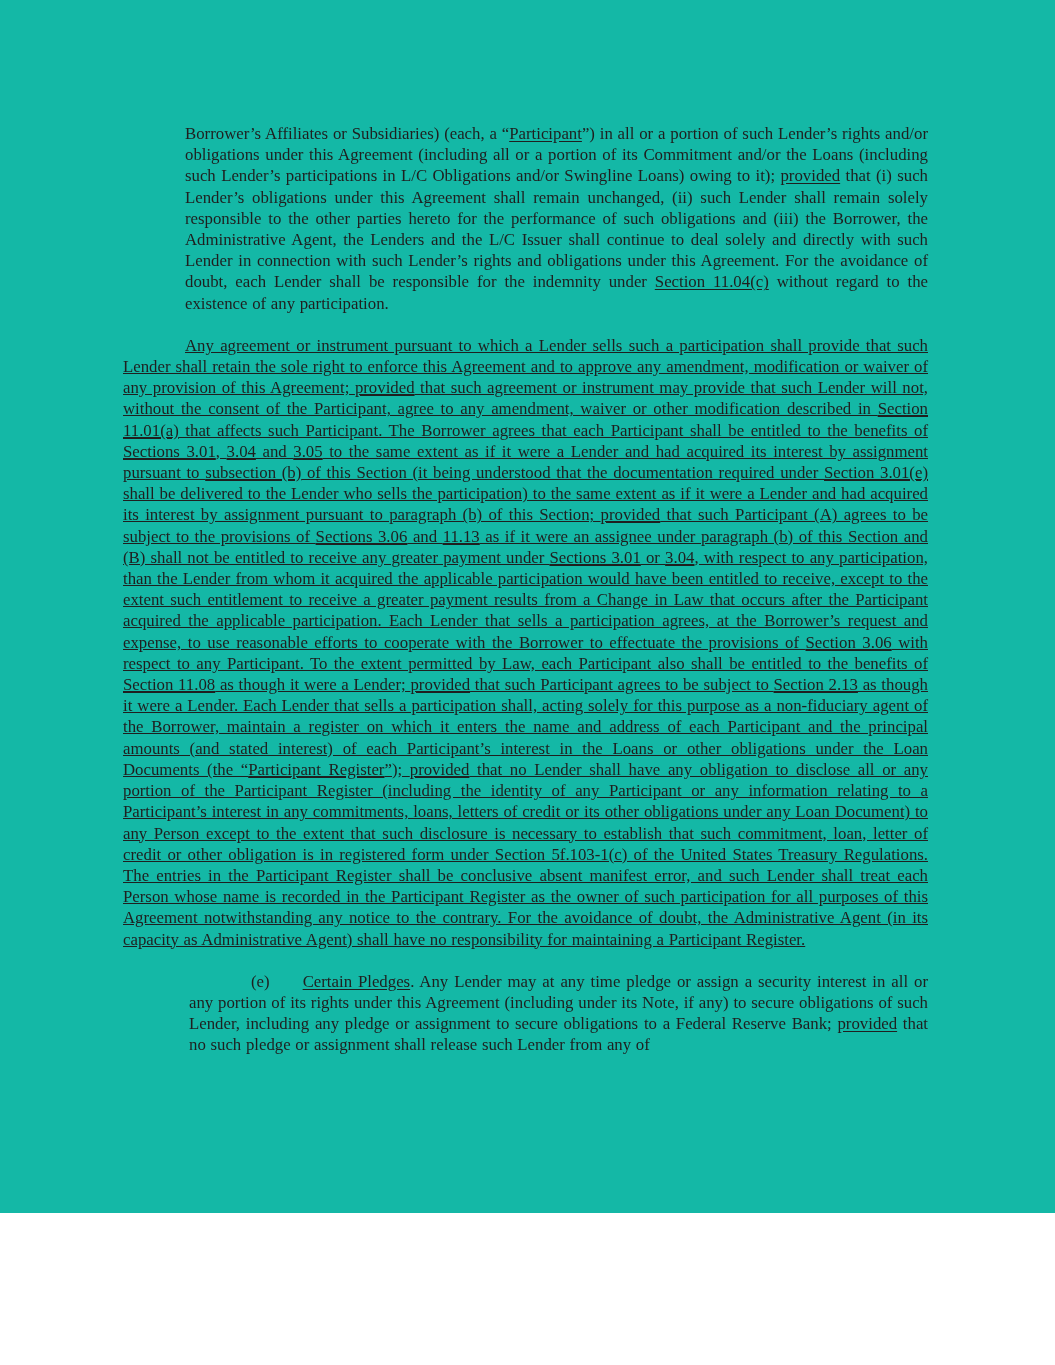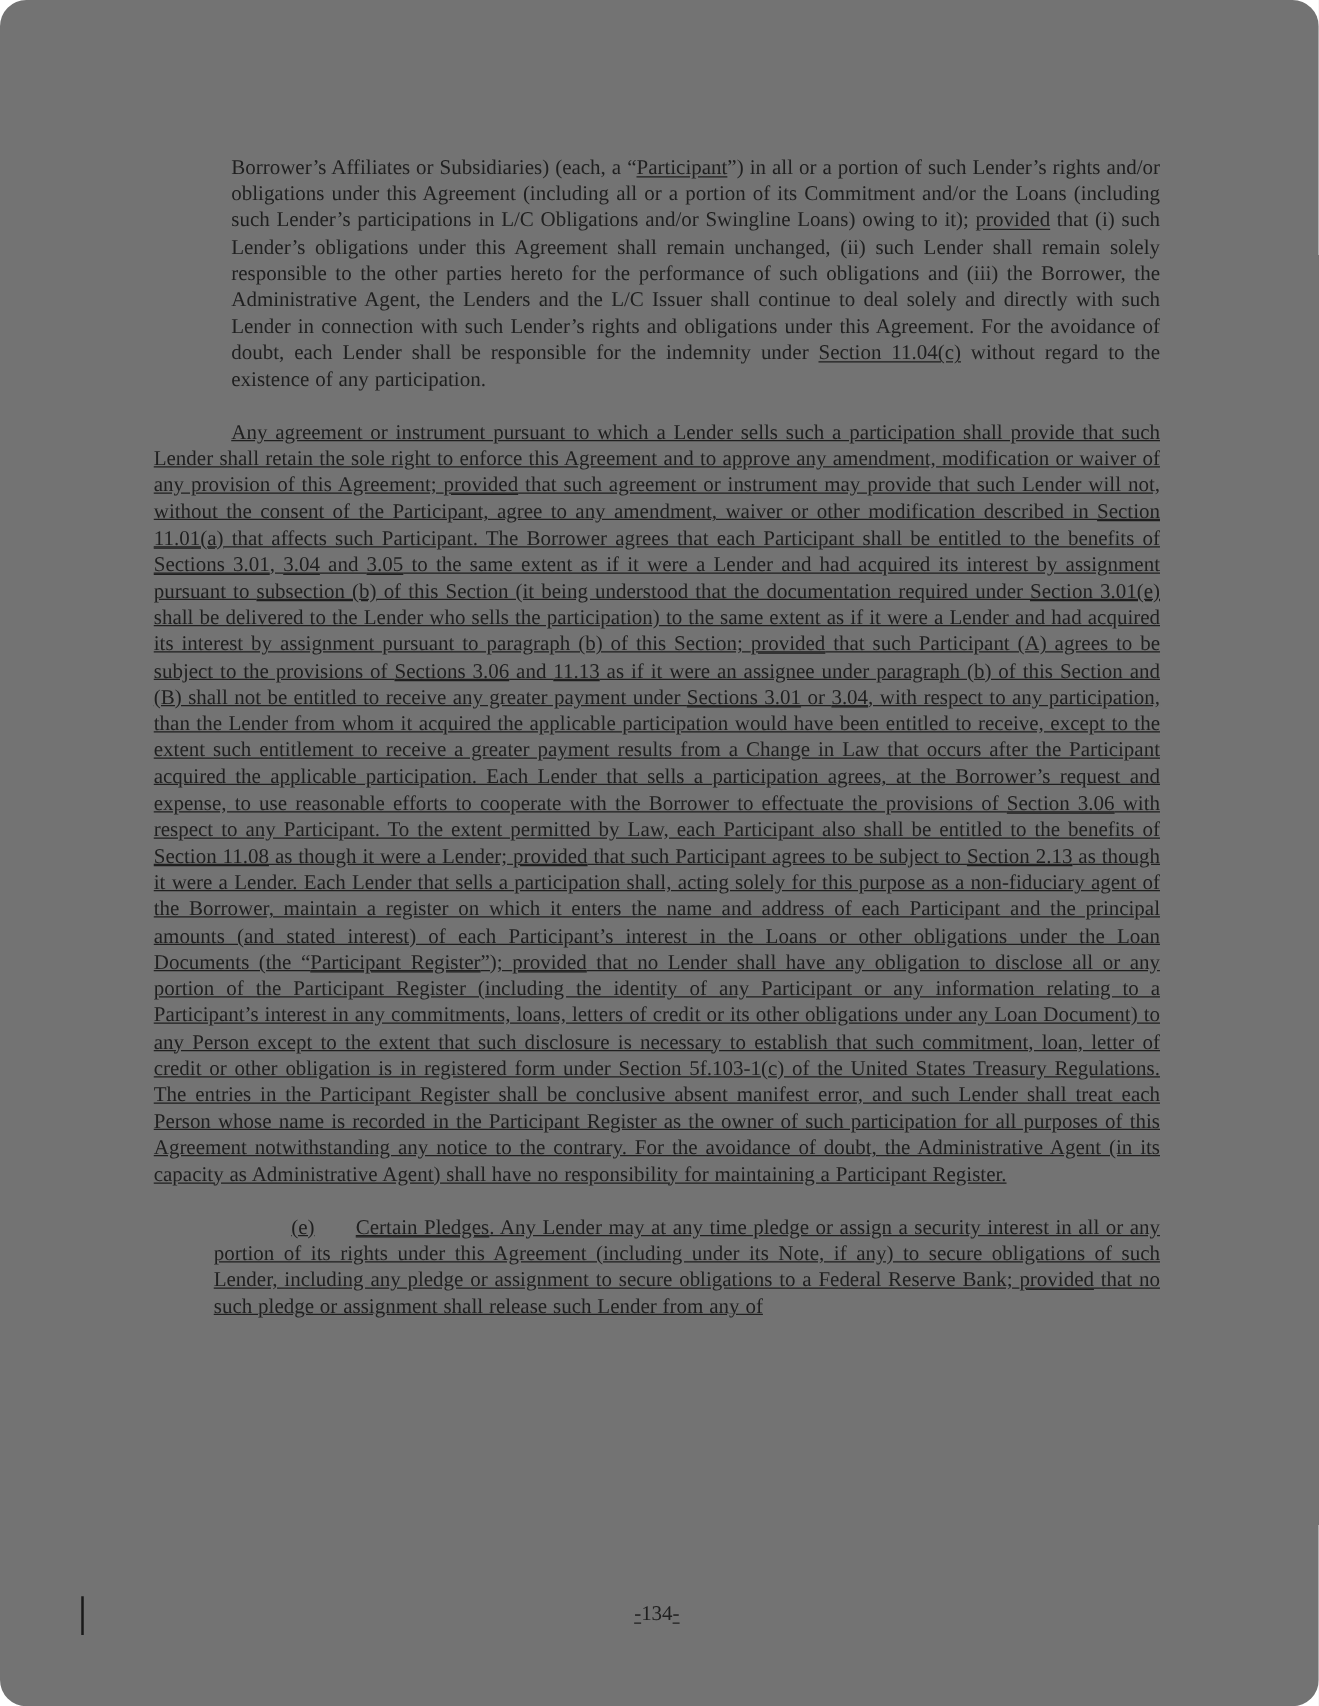--- a/index.html
+++ b/index.html
@@ -11,44 +11,42 @@
     width: 1055px;
     height: 1365px;
     position: relative;
     font-family: "Liberation Serif", serif;
     color: #1f1f1f;
   }
   .page {
     position: relative;
     box-sizing: border-box;
     width: 1055px;
-    height: 1365px;
+    height: 1213px;
     padding: 123px 127px 0 123px;
-    background: #737373;
+    background: #14b8a6;
     overflow: hidden;
-    border-radius: 21px;
   }
   .para {
     font-size: 16.8px;
     line-height: 21.2px;
     text-align: justify;
     margin: 0 0 21px 0;
     word-spacing: 0.5px;
   }
   .para-hang {            
     margin-left: 62px;
   }
   .para-body {            
     text-indent: 62px;
     text-decoration: underline;
   }
   .para-sub {             
-    margin-left: 48px;
+    margin-left: 66px;
     text-indent: 62px;
-    text-decoration: underline;
   }
   .u {
     text-decoration: underline;
     text-underline-offset: 2px;
   }
   .tab {
     display: inline-block;
     width: 33px;
   }
   .footer {

